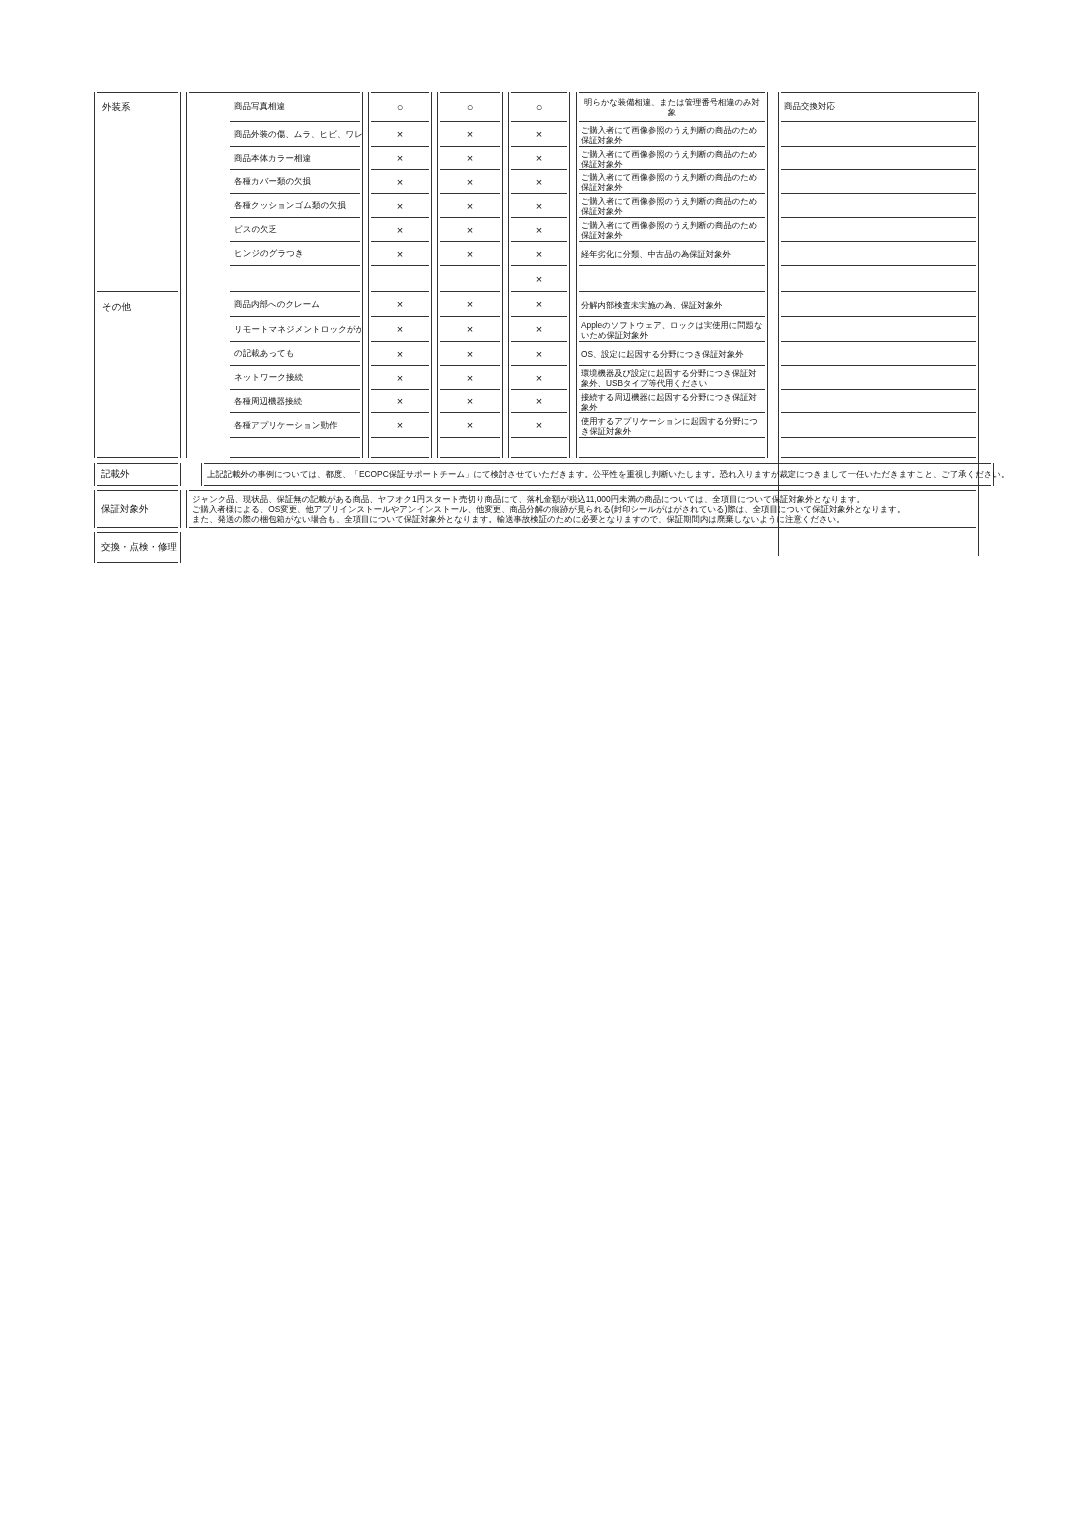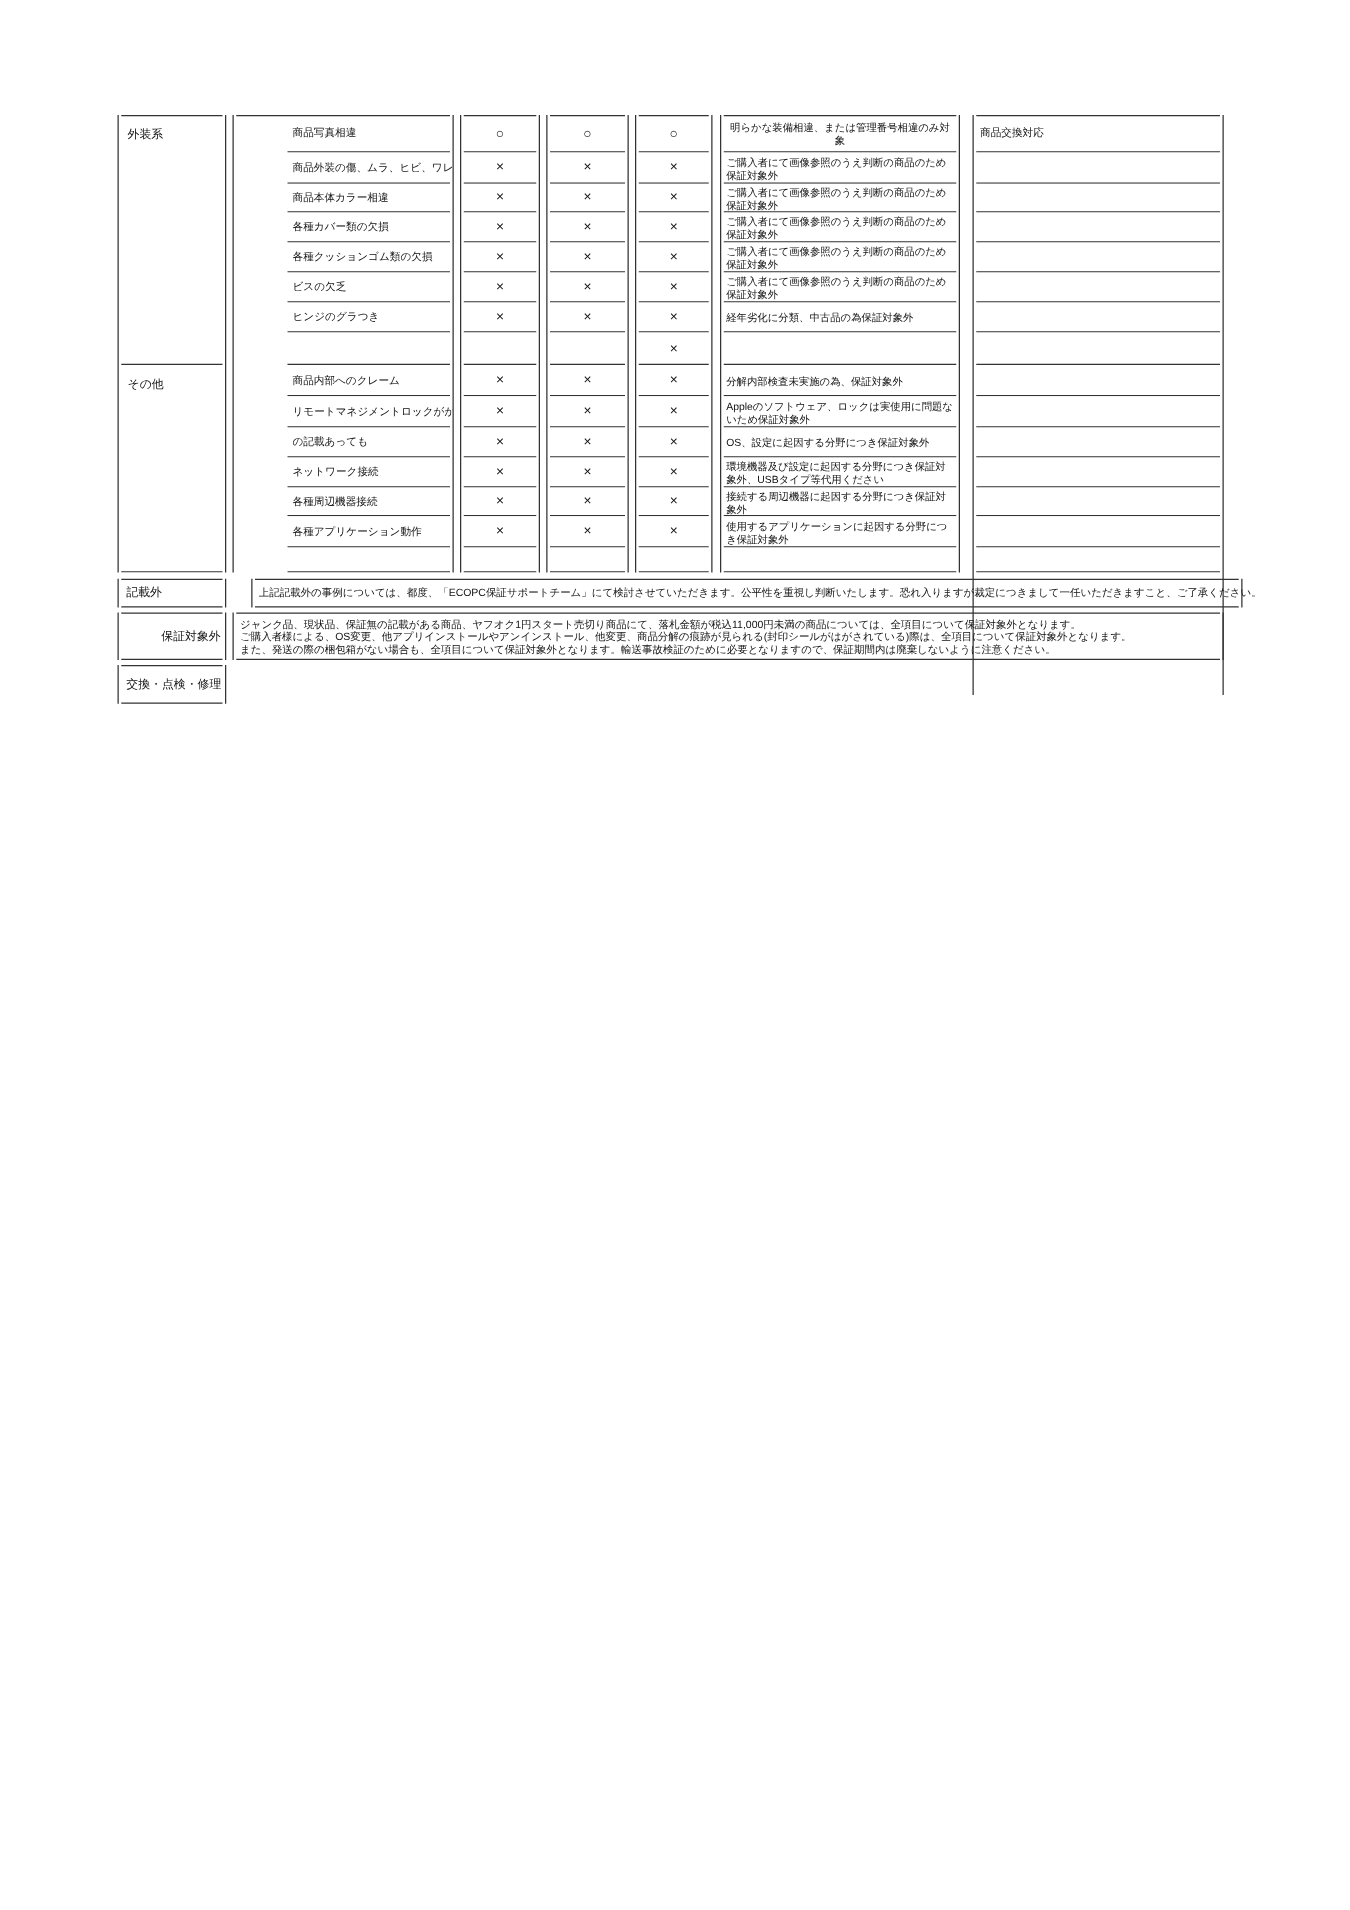--- a/index.html
+++ b/index.html
@@ -134,21 +134,21 @@
         <div class="row note-row" style="height: 23px;"></div>
         <div class="row note-row" style="height: 25px;"></div>
         <div class="row note-row" style="height: 20px;"></div>
       </div>
       <div class="bbox" style="left: 2px; width: 87px; top: 371px; height: 23px;">
         <div class="blabel">記載外</div>
       </div>
       <div class="bbox" style="left: 94px; width: 793px; top: 371px; height: 23px; margin-left: 15px;">
         <div class="btext">上記記載外の事例については、都度、「ECOPC保証サポートチーム」にて検討させていただきます。公平性を重視し判断いたします。恐れ入りますが裁定につきまして一任いただきますこと、ご了承ください。</div>
       </div>
-      <div class="bbox" style="left: 2px; width: 87px; top: 398px; height: 38px; padding-left: 28px;">
+      <div class="bbox" style="left: 2px; width: 87px; top: 398px; height: 38px;">
         <div class="blabel">保証対象外</div>
       </div>
       <div class="bbox" style="left: 94px; width: 793px; top: 398px; height: 38px;">
         <div class="btext">ジャンク品、現状品、保証無の記載がある商品、ヤフオク1円スタート売切り商品にて、落札金額が税込11,000円未満の商品については、全項目について保証対象外となります。
 ご購入者様による、OS変更、他アプリインストールやアンインストール、他変更、商品分解の痕跡が見られる(封印シールがはがされている)際は、全項目について保証対象外となります。
 また、発送の際の梱包箱がない場合も、全項目について保証対象外となります。輸送事故検証のために必要となりますので、保証期間内は廃棄しないように注意ください。</div>
       </div>
       <div class="bbox" style="left: 2px; width: 87px; top: 440px; height: 31px;">
         <div class="blabel">交換・点検・修理</div>
       </div>

